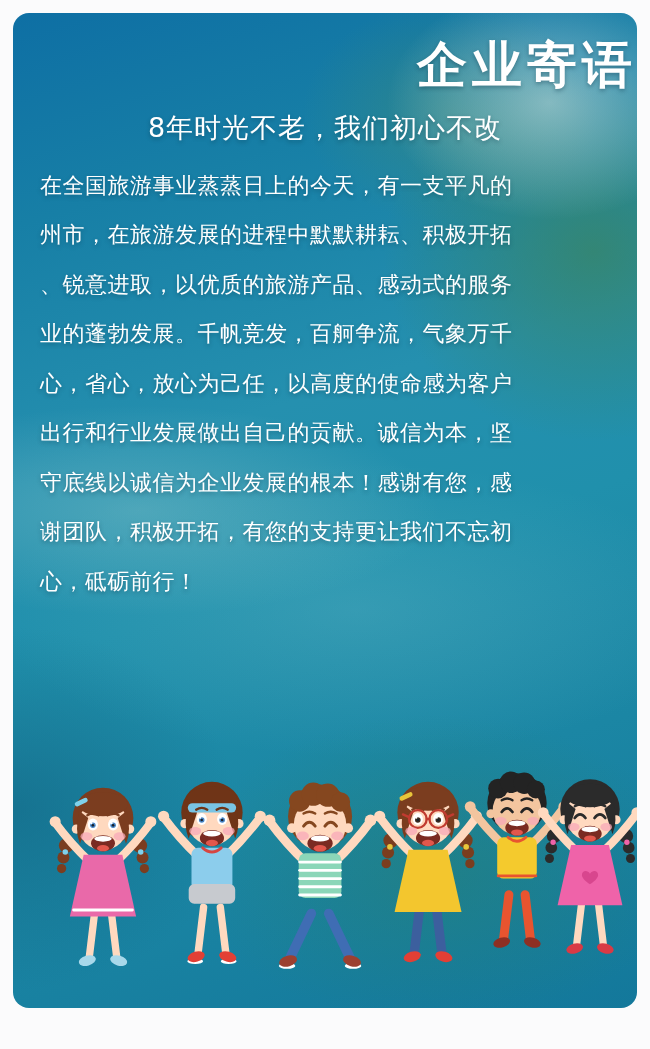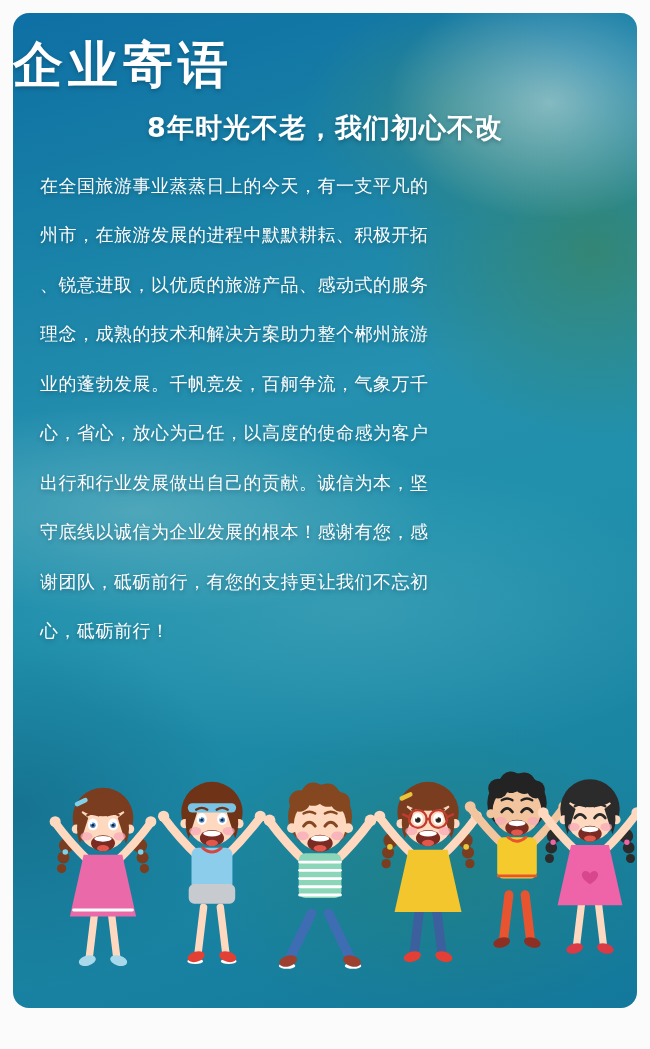--- a/index.html
+++ b/index.html
@@ -16,52 +16,51 @@
       radial-gradient(ellipse 300px 270px at 93% 24%, rgba(58,132,96,.72), rgba(58,132,96,0) 70%),
       radial-gradient(ellipse 210px 160px at 70% 10%, rgba(72,142,112,.45), rgba(72,142,112,0) 70%),
       radial-gradient(ellipse 430px 150px at 20% 50%, rgba(164,212,210,.32), rgba(164,212,210,0) 70%),
       radial-gradient(ellipse 520px 210px at 55% 60%, rgba(122,196,206,.25), rgba(122,196,206,0) 70%),
       radial-gradient(ellipse 360px 220px at 68% 86%, rgba(42,126,102,.42), rgba(42,126,102,0) 70%),
       radial-gradient(ellipse 320px 260px at 0% 80%, rgba(16,96,126,.55), rgba(16,96,126,0) 70%),
       linear-gradient(163deg,#0e6fa4 0%,#177fa6 18%,#2590af 40%,#2090ac 55%,#1b86a4 75%,#13789b 100%);
   }
   .card-text{color:#ffffff;text-shadow:0 2px 4px rgba(8,44,64,.38);}
   .title{
-    margin-top:24px;text-align:left;font-size:50px;font-weight:700;
+    margin-top:24px;text-align:right;font-size:50px;font-weight:700;
     letter-spacing:5px;line-height:1.15;
   }
   .subtitle{
-    margin-top:15px;text-align:center;font-size:27px;font-weight:700;
+    margin-top:15px;text-align:center;font-size:27px;font-weight:400;
     letter-spacing:1px;line-height:1.3;
   }
   .body-text{margin:16px 24px 0 27px;}
   .body-line{
-    font-size:18px;line-height:49.5px;letter-spacing:.5px;
+    font-size:22px;line-height:49.5px;letter-spacing:.5px;
     white-space:nowrap;font-weight:400;
   }
   .kids{
     position:absolute;left:0;bottom:8px;width:624px;height:244px;display:block;
   }
 </style>
 </head>
 <body>
 
 <div class="card">
   <div class="card-text title">企业寄语</div>
   <div class="card-text subtitle">8年时光不老，我们初心不改</div>
   <div class="card-text body-text">
     <div class="body-line">在全国旅游事业蒸蒸日上的今天，有一支平凡的</div>
     <div class="body-line">州市，在旅游发展的进程中默默耕耘、积极开拓</div>
     <div class="body-line">、锐意进取，以优质的旅游产品、感动式的服务</div>
-    <div class="body-line">理念，成熟的技术和解决方案助力整个郴州旅游</div>
     <div class="body-line">业的蓬勃发展。千帆竞发，百舸争流，气象万千</div>
     <div class="body-line">心，省心，放心为己任，以高度的使命感为客户</div>
     <div class="body-line">出行和行业发展做出自己的贡献。诚信为本，坚</div>
     <div class="body-line">守底线以诚信为企业发展的根本！感谢有您，感</div>
-    <div class="body-line">谢团队，砥砺前行，有您的支持更让我们不忘初</div>
+    <div class="body-line">谢团队，积极开拓，有您的支持更让我们不忘初</div>
     <div class="body-line">心，砥砺前行！</div>
   </div>
   <svg class="kids" id="kids" viewBox="0 0 624 244" xmlns="http://www.w3.org/2000/svg">
       <g transform="translate(39.4,16) scale(0.92)">
         <circle cx="15" cy="80" r="8" fill="#7b3d1f"></circle>
         <circle cx="12" cy="93" r="6.5" fill="#7b3d1f"></circle>
         <circle cx="10" cy="105" r="5" fill="#7b3d1f"></circle>
         <circle cx="95" cy="80" r="8" fill="#7b3d1f"></circle>
         <circle cx="98" cy="93" r="6.5" fill="#7b3d1f"></circle>
         <circle cx="100" cy="105" r="5" fill="#7b3d1f"></circle>

